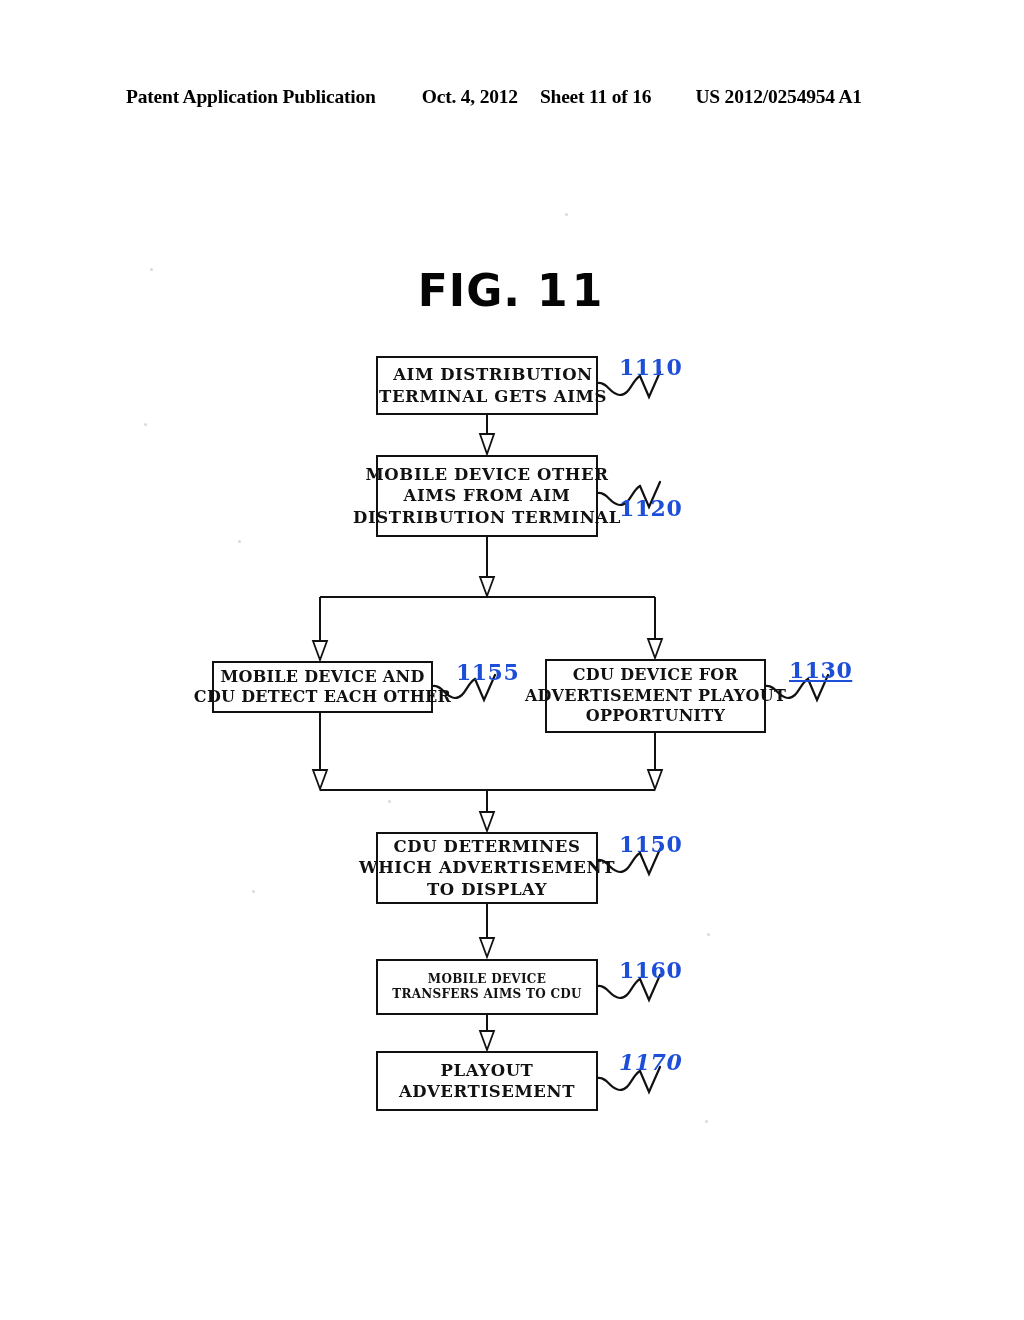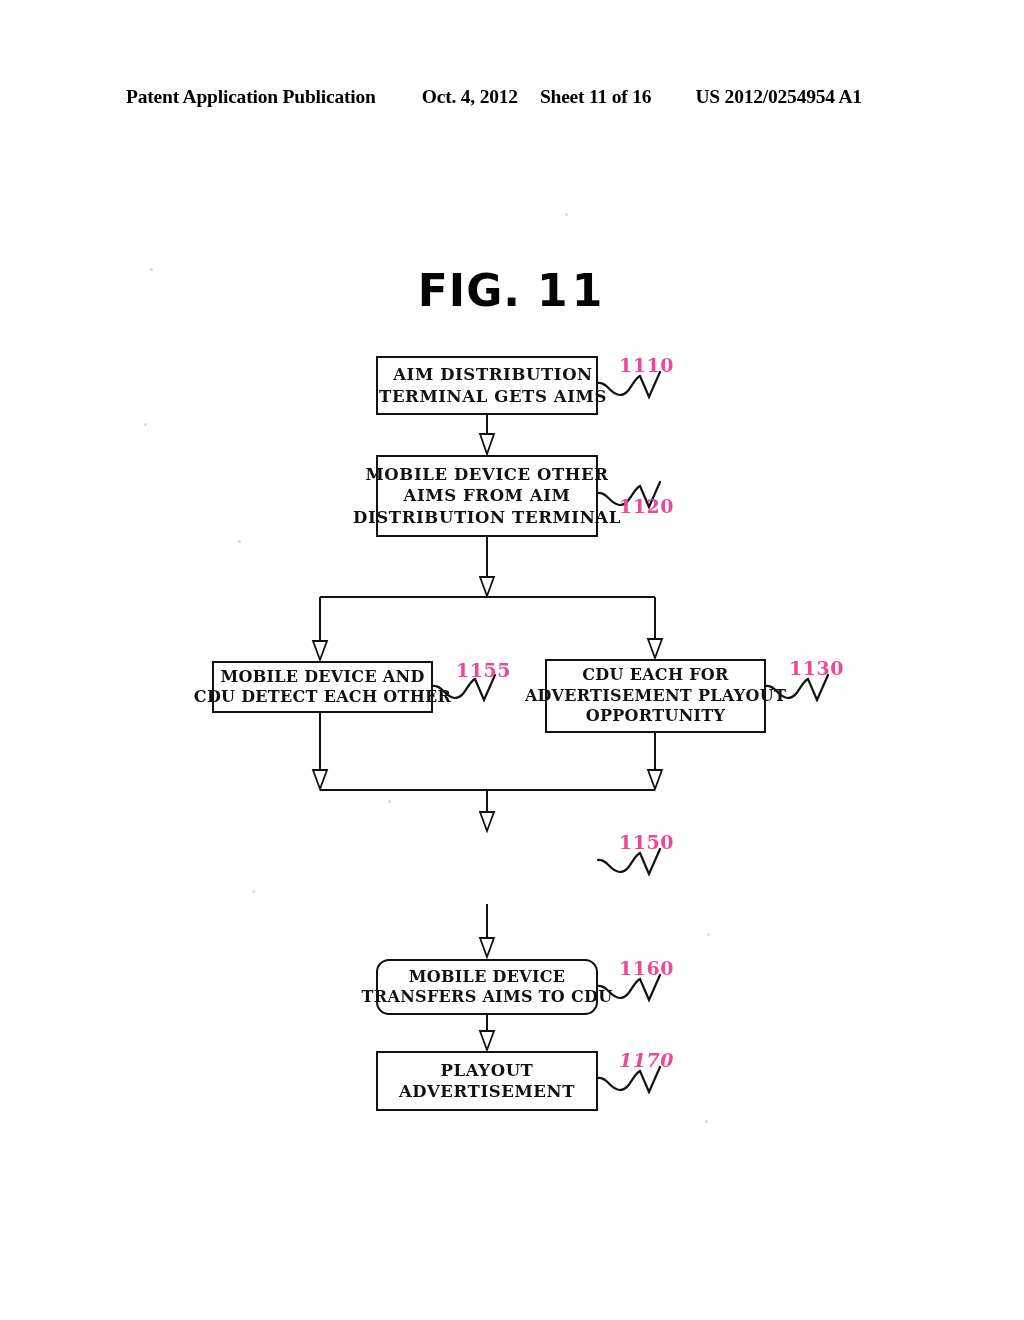--- a/index.html
+++ b/index.html
@@ -91,37 +91,37 @@
     padding: 2px 4px;
   }
   .node .ln { display: block; white-space: nowrap; }
 
   
   #node-1110 { left: 376px; top: 356px; width: 222px; height: 59px; padding-left: 16px; }
   #node-1120 { left: 376px; top: 455px; width: 222px; height: 82px; }
   #node-1155 { left: 212px; top: 661px; width: 221px; height: 52px; font-size: 16px; letter-spacing: 0.3px; justify-content: center; }
   #node-1130 { left: 545px; top: 659px; width: 221px; height: 74px; font-size: 16px; letter-spacing: 0.3px; }
   #node-1150 { left: 376px; top: 832px; width: 222px; height: 72px; }
-  #node-1160 { left: 376px; top: 959px; width: 222px; height: 56px; font-size: 16px; letter-spacing: 0.3px; border-radius: 13px; }
+  #node-1160 { left: 376px; top: 959px; width: 222px; height: 56px; font-size: 12px; letter-spacing: 0.3px; }
   #node-1170 { left: 376px; top: 1051px; width: 222px; height: 60px; }
 
   
   .ref-num {
     position: absolute;
     font-family: "DejaVu Serif", "Liberation Serif", serif;
     font-weight: bold;
-    font-size: 19px;
+    font-size: 22px;
     letter-spacing: 0.5px;
-    color: #ec4899;
+    color: #1d4ed8;
     white-space: nowrap;
   }
   #ref-1110 { left: 619px; top: 354px; }
   #ref-1120 { left: 619px; top: 495px; }
   #ref-1155 { left: 456px; top: 659px; }
-  #ref-1130 { left: 789px; top: 657px; }
+  #ref-1130 { left: 789px; top: 657px; text-decoration: underline; }
   #ref-1150 { left: 619px; top: 831px; }
   #ref-1160 { left: 619px; top: 957px; }
   #ref-1170 { left: 619px; top: 1049px; font-style: italic; }
 
   
   #wires {
     position: absolute;
     left: 0;
     top: 0;
     width: 1024px;
@@ -236,25 +236,30 @@
       <span class="ln">AIMS FROM AIM</span>
       <span class="ln">DISTRIBUTION TERMINAL</span>
     </div>
 
     <div class="node" id="node-1155">
       <span class="ln">MOBILE DEVICE AND</span>
       <span class="ln">CDU DETECT EACH OTHER</span>
     </div>
 
     <div class="node" id="node-1130">
-      <span class="ln">CDU EACH FOR</span>
+      <span class="ln">CDU DEVICE FOR</span>
       <span class="ln">ADVERTISEMENT PLAYOUT</span>
       <span class="ln">OPPORTUNITY</span>
     </div>
 
+    <div class="node" id="node-1150">
+      <span class="ln">CDU DETERMINES</span>
+      <span class="ln">WHICH ADVERTISEMENT</span>
+      <span class="ln">TO DISPLAY</span>
+    </div>
 
     <div class="node" id="node-1160">
       <span class="ln">MOBILE DEVICE</span>
       <span class="ln">TRANSFERS AIMS TO CDU</span>
     </div>
 
     <div class="node" id="node-1170">
       <span class="ln">PLAYOUT</span>
       <span class="ln">ADVERTISEMENT</span>
     </div>

